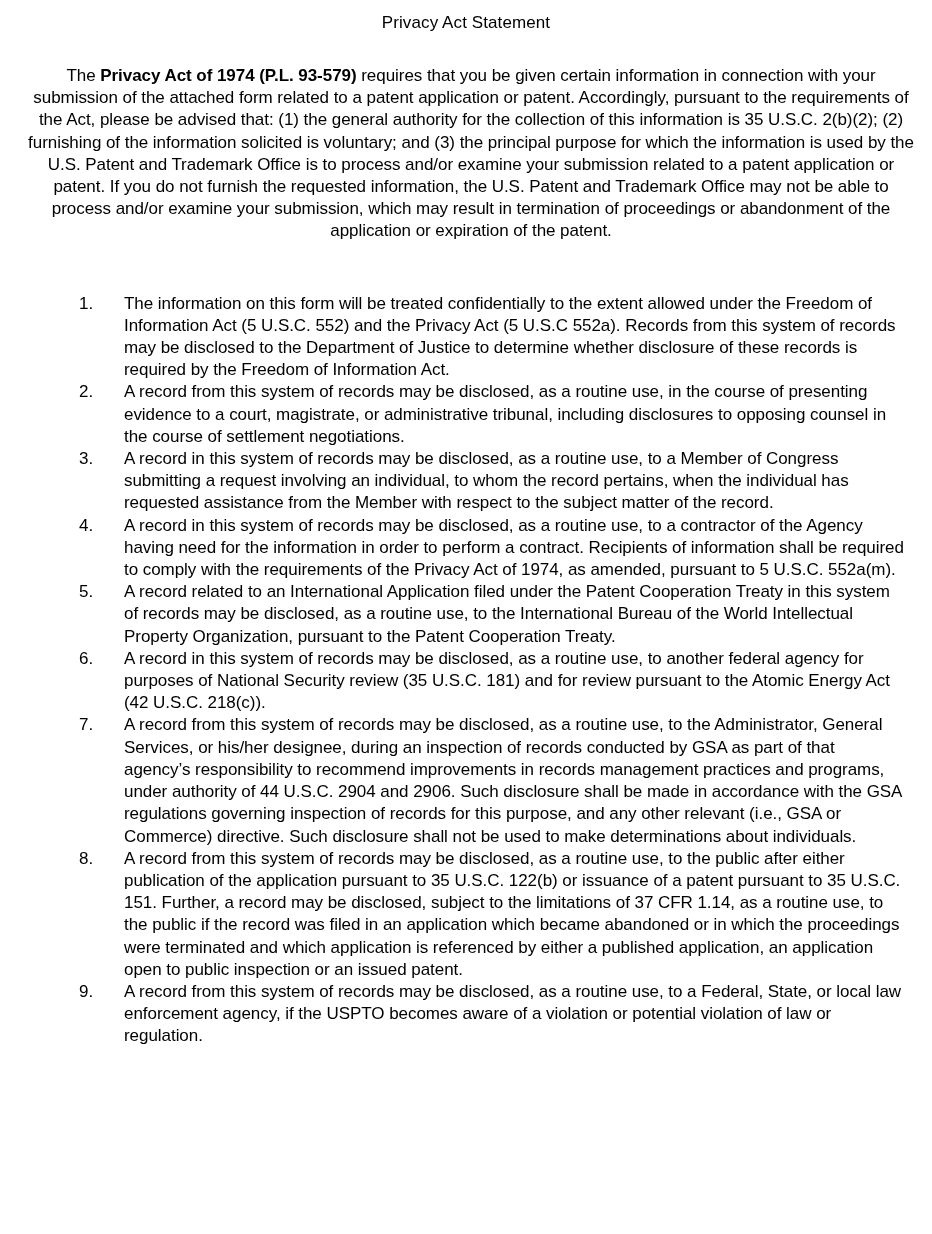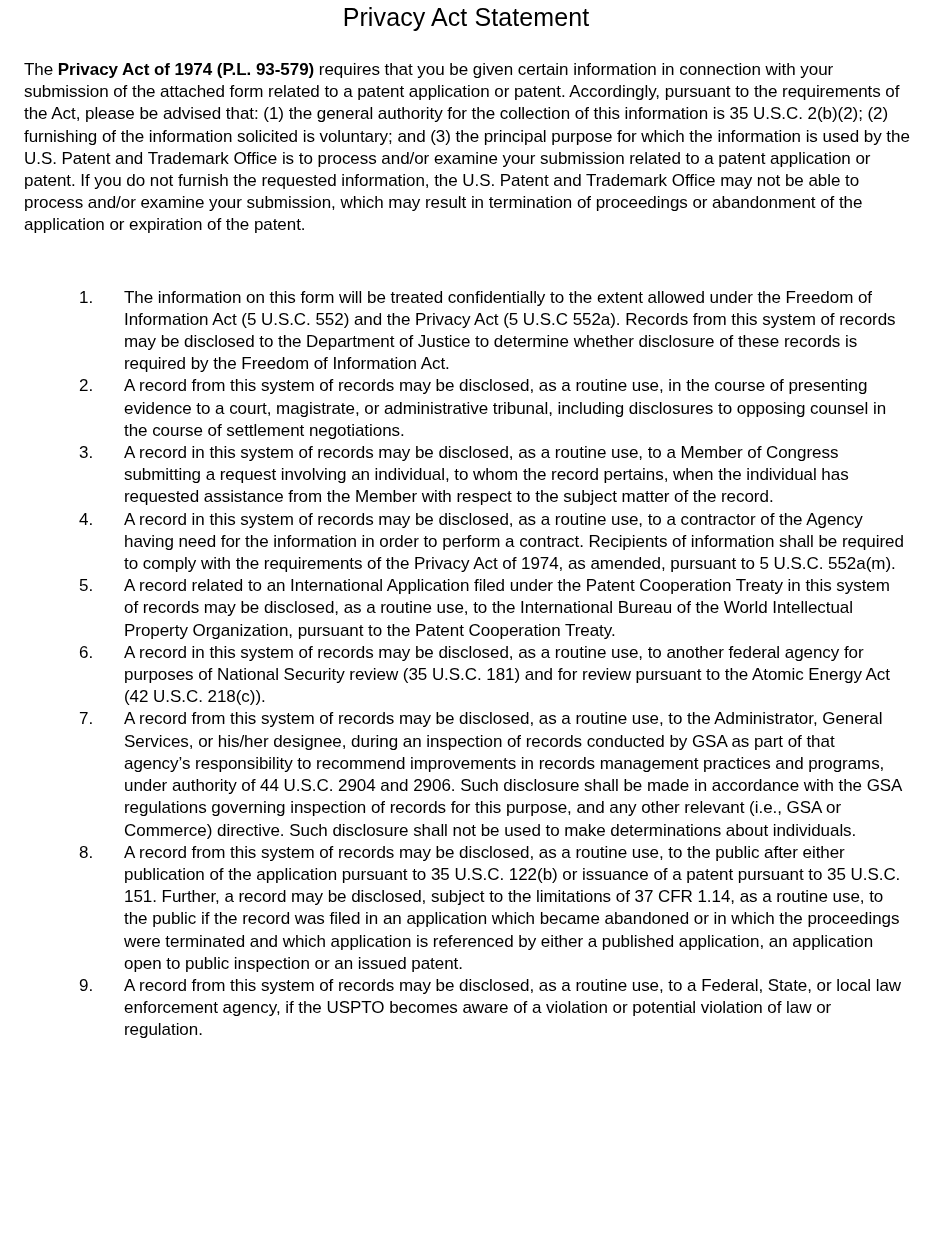--- a/index.html
+++ b/index.html
@@ -18,35 +18,35 @@
   }
   .page {
     position: relative;
     width: 932px;
     height: 1234px;
     box-sizing: border-box;
     padding: 0;
   }
   .doc-title {
     text-align: center;
-    font-size: 25px;
+    font-size: 17px;
     line-height: 26px;
     font-weight: normal;
     margin: 0;
-    padding-top: 4px;
+    padding-top: 10px;
     letter-spacing: 0.1px;
   }
   .body-block {
     margin: 0 14px 0 24px;
   }
   p.para {
     font-size: 17px;
     line-height: 22.2px;
     margin: 0;
-    text-align: left;
+    text-align: center;
     letter-spacing: -0.05px;
   }
   .spacer-lg { height: 29px; }
   .spacer-md { height: 28px; }
   .spacer-sm { height: 22px; }
 
   ol.routine-list {
     list-style: none;
     margin: 0;
     padding: 0;

